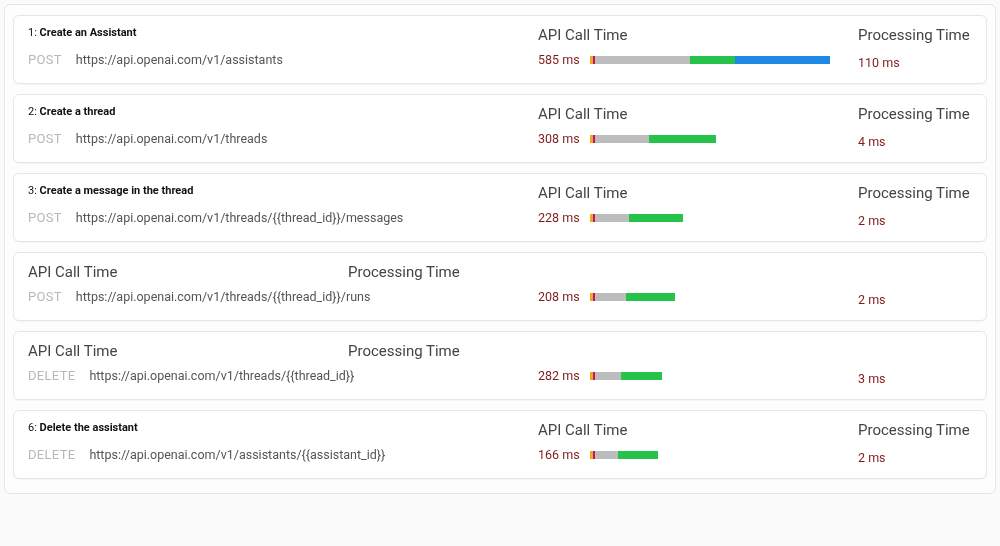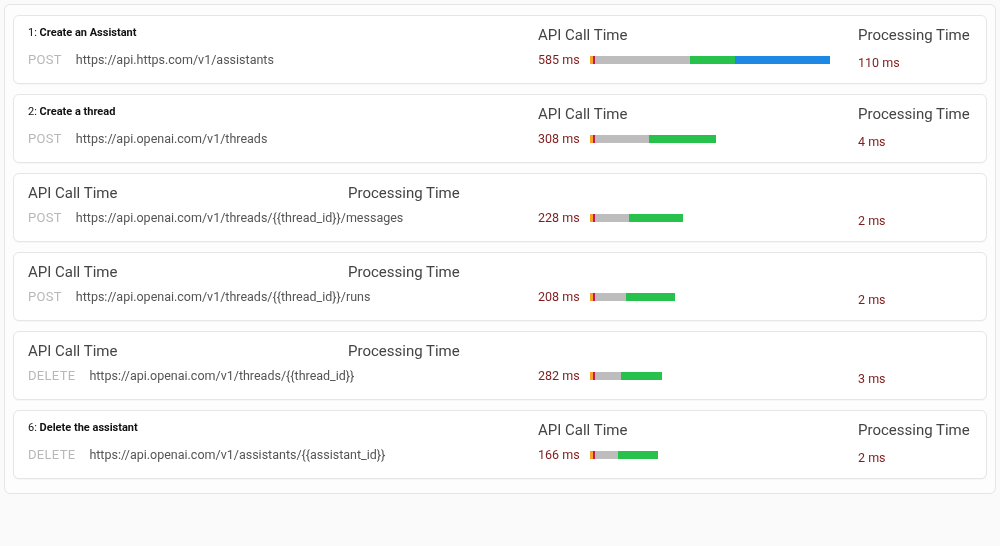--- a/index.html
+++ b/index.html
@@ -97,21 +97,21 @@
       <div class="col-mid">
         <div class="label">API Call Time</div>
       </div>
       <div class="col-right">
         <div class="label">Processing Time</div>
       </div>
     </div>
     <div class="row">
       <div class="col-left sub-line">
         <span class="method">POST</span>
-        <span class="url">https://api.https.com/v1/assistants</span>
+        <span class="url">https://api.openai.com/v1/assistants</span>
       </div>
       <div class="col-mid mid-sub">
         <span class="value">585 ms</span>
         <div class="bar-wrap">
             <div class="seg" style="left: 0px; width: 3.28205px; background: rgb(245, 166, 35);"></div>
             <div class="seg" style="left: 3.28205px; width: 2.46154px; background: rgb(194, 24, 91);"></div>
             <div class="seg" style="left: 5.74359px; width: 94.359px; background: rgb(189, 189, 189);"></div>
             <div class="seg" style="left: 100.103px; width: 45.1282px; background: rgb(39, 194, 76);"></div>
             <div class="seg" style="left: 145.231px; width: 94.7692px; background: rgb(30, 136, 229);"></div>
           </div>
@@ -147,20 +147,23 @@
             <div class="seg" style="left: 5.74359px; width: 53.3333px; background: rgb(189, 189, 189);"></div>
             <div class="seg" style="left: 59.0769px; width: 67.2821px; background: rgb(39, 194, 76);"></div>
           </div>
         </div>
       <div class="col-right"><span class="value">4 ms</span></div>
     </div>
   </div>
 
   <div class="card">
     <div class="row">
+      <div class="col-left">
+          <div class="title-line"><span>3:</span> <b>Create a message in the thread</b></div>
+        </div>
       <div class="col-mid">
           <div class="label">API Call Time</div>
         </div>
       <div class="col-right">
           <div class="label">Processing Time</div>
         </div>
     </div>
     <div class="row">
       <div class="col-left sub-line">
           <span class="method">POST</span>

